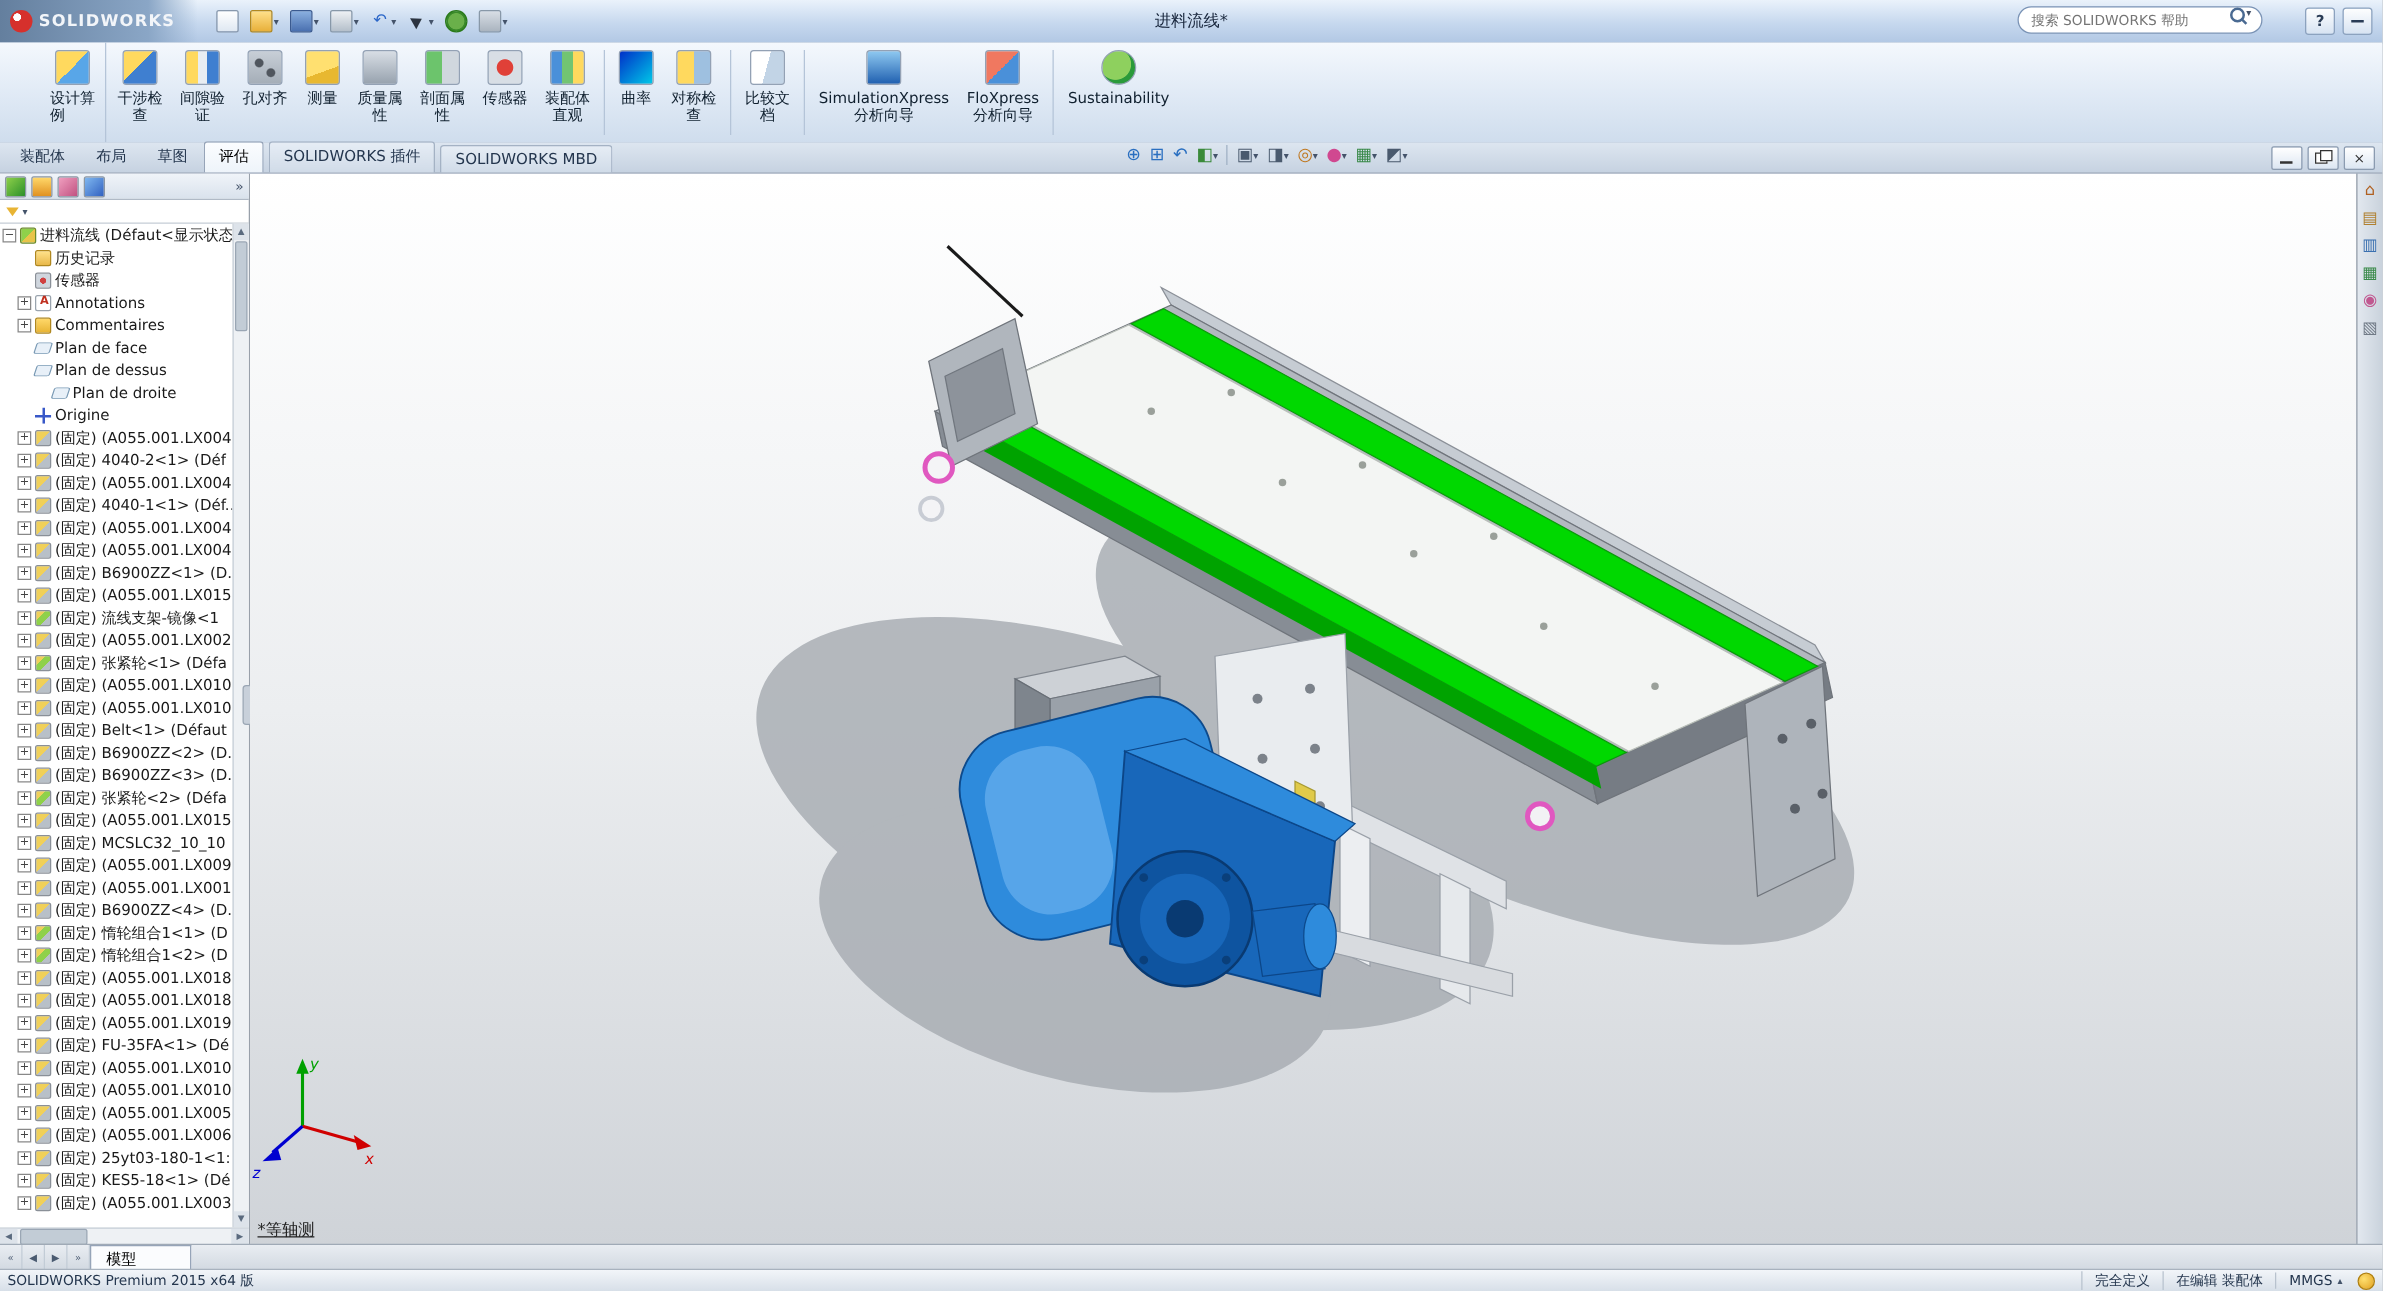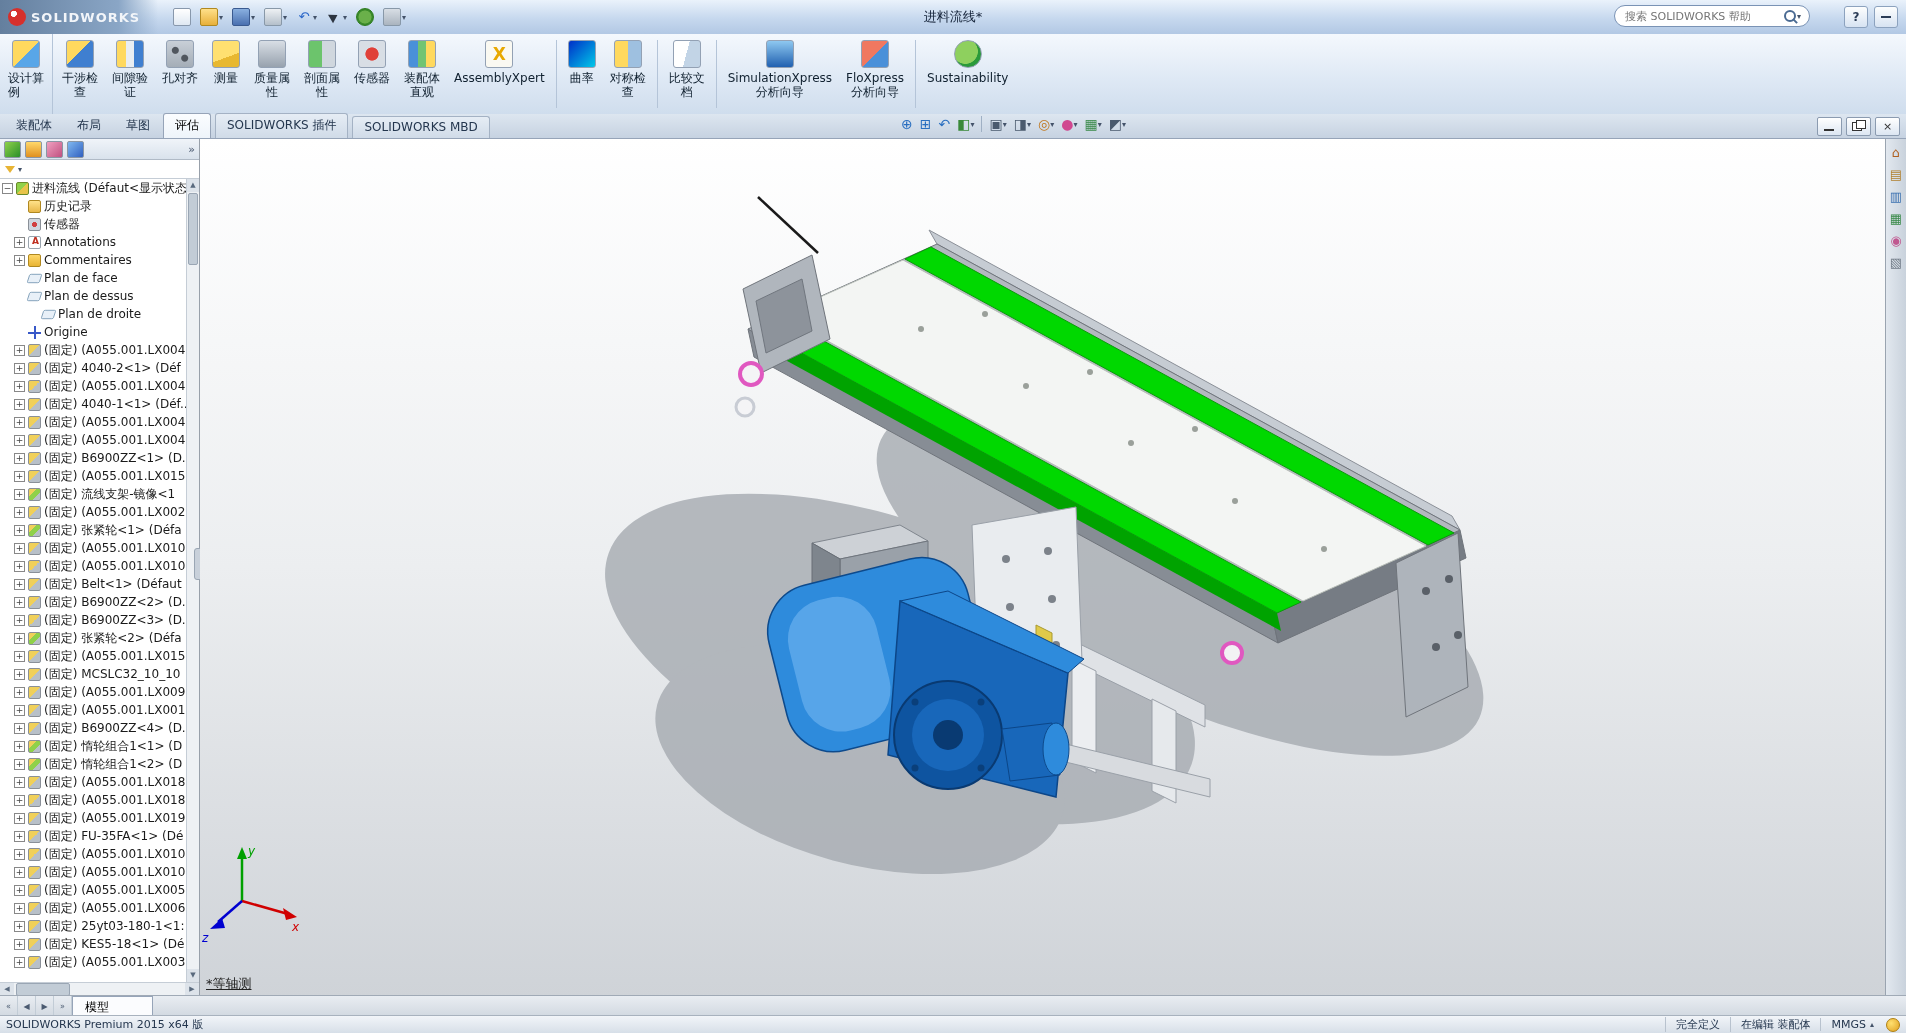--- a/index.html
+++ b/index.html
@@ -15,34 +15,34 @@
     background:linear-gradient(90deg,#647f9e,#8aa6c6 75%,rgba(138,166,198,0));}
   .logo-mark{width:18px;height:18px;border-radius:50%;flex:none;
     background:radial-gradient(circle at 32% 32%,#ffffff 0 17%,#d6302c 19% 100%);}
   .logo-text{color:#f2f5f9;font-weight:bold;letter-spacing:1px;font-size:13px;}
   .qat{display:flex;align-items:center;gap:3px;margin-left:12px;}
   .qbtn{display:flex;align-items:center;gap:1px;padding:2px 3px;border-radius:3px;}
   .qicon{width:16px;height:16px;display:inline-block;border-radius:2px;position:relative;}
   .caret{font-size:8px;color:#44536a;}
   .doc-title{position:absolute;left:50%;transform:translateX(-50%);top:8px;font-size:13px;color:#16243a;}
   .search{position:absolute;right:96px;top:5px;width:196px;height:22px;background:#fff;
-    border:1px solid #7a93b5;border-radius:12px;display:flex;align-items:center;padding:0 8px;gap:1px;box-sizing:border-box;}
+    border:1px solid #7a93b5;border-radius:12px;display:flex;padding:0 8px;gap:1px;box-sizing:border-box;}
   .search input{border:none;outline:none;flex:1;font-size:11px;color:#333;background:transparent;min-width:0;
     font-family:"DejaVu Sans","Liberation Sans",sans-serif;}
   .mag{width:8px;height:8px;border:2px solid #4a6a92;border-radius:50%;position:relative;flex:none;}
   .mag::after{content:"";position:absolute;width:6px;height:2px;background:#4a6a92;transform:rotate(45deg);right:-4px;bottom:-2px;}
   .tb-right{position:absolute;right:8px;top:6px;display:flex;gap:6px;}
   .tb-btn{width:22px;height:20px;border:1px solid #8ca2be;border-radius:3px;background:linear-gradient(#fdfefe,#d7e3f2);
     display:flex;align-items:center;justify-content:center;font-size:12px;color:#2a3c56;font-weight:bold;}
   .collapse-bar{width:10px;height:2px;background:#2a3c56;}
 
   
   .ribbon{position:absolute;top:34px;left:0;right:0;height:80px;
     background:linear-gradient(#f4f8fd,#dfe9f5 55%,#cfdded);border-bottom:1px solid #a8bcd4;
-    display:flex;align-items:stretch;}
+    display:flex;align-items:stretch;padding-left:32px;}
   .rprimary{display:flex;flex-direction:column;align-items:center;justify-content:flex-start;
     padding:6px 8px 2px;border-right:1px solid #b4c4d8;margin-right:2px;}
   .rbtns{display:flex;align-items:stretch;}
   .rbtn{display:flex;flex-direction:column;align-items:center;justify-content:flex-start;
     padding:6px 7px 2px;border-radius:3px;text-align:center;}
   .ricon{width:28px;height:28px;border-radius:3px;border:1px solid #93a1b4;box-sizing:border-box;margin-bottom:3px;position:relative;flex:none;}
   .rlabel{font-size:12px;line-height:1.2;color:#10202f;white-space:nowrap;}
   .rsep{width:1px;background:#b4c4d8;margin:6px 4px;}
 
   .design-study-icon{background:linear-gradient(135deg,#ffd95e 50%,#58a6e8 50%);}
@@ -286,26 +286,20 @@
           <div>传感器</div>
         </div>
       </div>
       <div class="rbtn">
         <span class="ricon assembly-visualization-icon"></span>
         <div class="rlabel">
           <div>装配体</div>
           <div>直观</div>
         </div>
       </div>
-      <div class="rbtn">
-        <span class="ricon assemblyxpert-icon"></span>
-        <div class="rlabel">
-          <div>AssemblyXpert</div>
-        </div>
-      </div>
       <div class="rsep"></div>
       <div class="rbtn">
         <span class="ricon curvature-icon"></span>
         <div class="rlabel">
           <div>曲率</div>
         </div>
       </div>
       <div class="rbtn">
         <span class="ricon symmetry-check-icon"></span>
         <div class="rlabel">

